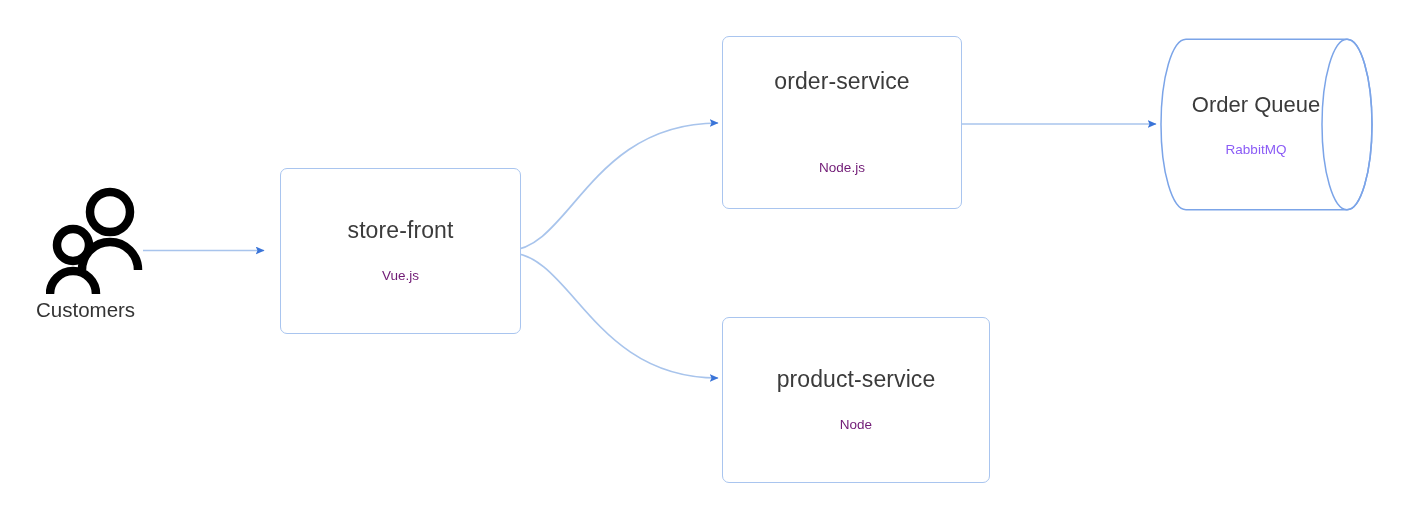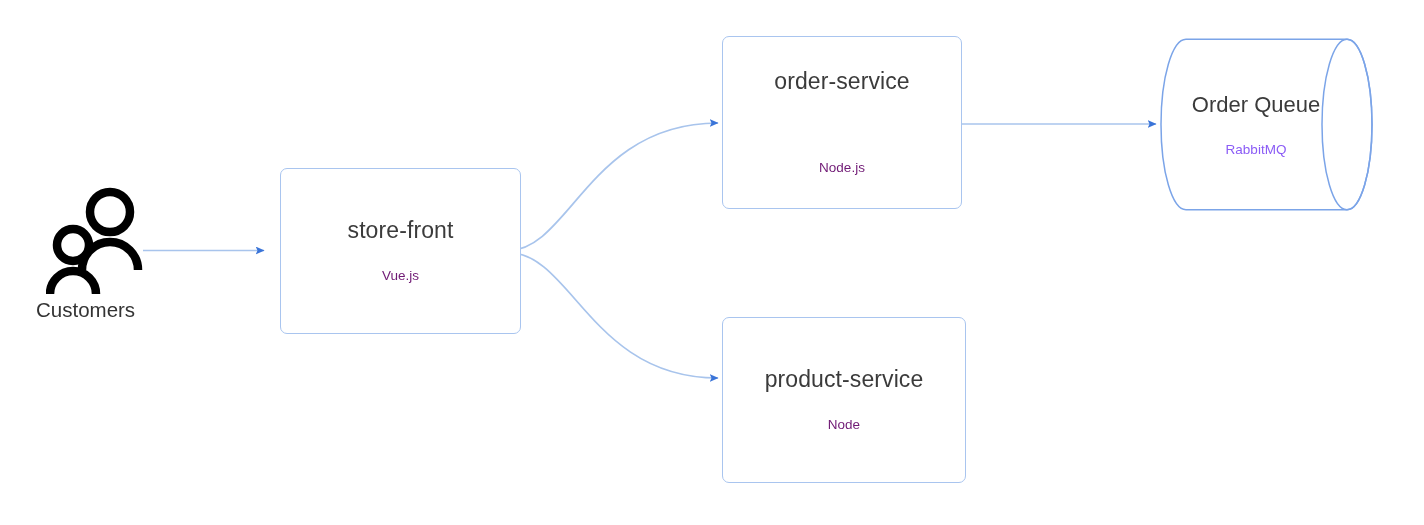--- a/index.html
+++ b/index.html
@@ -60,21 +60,21 @@
   #node-order-service {
     left: 722px;
     top: 36px;
     width: 240px;
     height: 173px;
     gap: 40px;
   }
   #node-product-service {
     left: 722px;
     top: 317px;
-    width: 244px;
+    width: 268px;
     height: 166px;
   }
   
   #node-order-queue {
     position: absolute;
     left: 1160px;
     top: 38px;
     width: 213px;
     height: 173px;
   }

